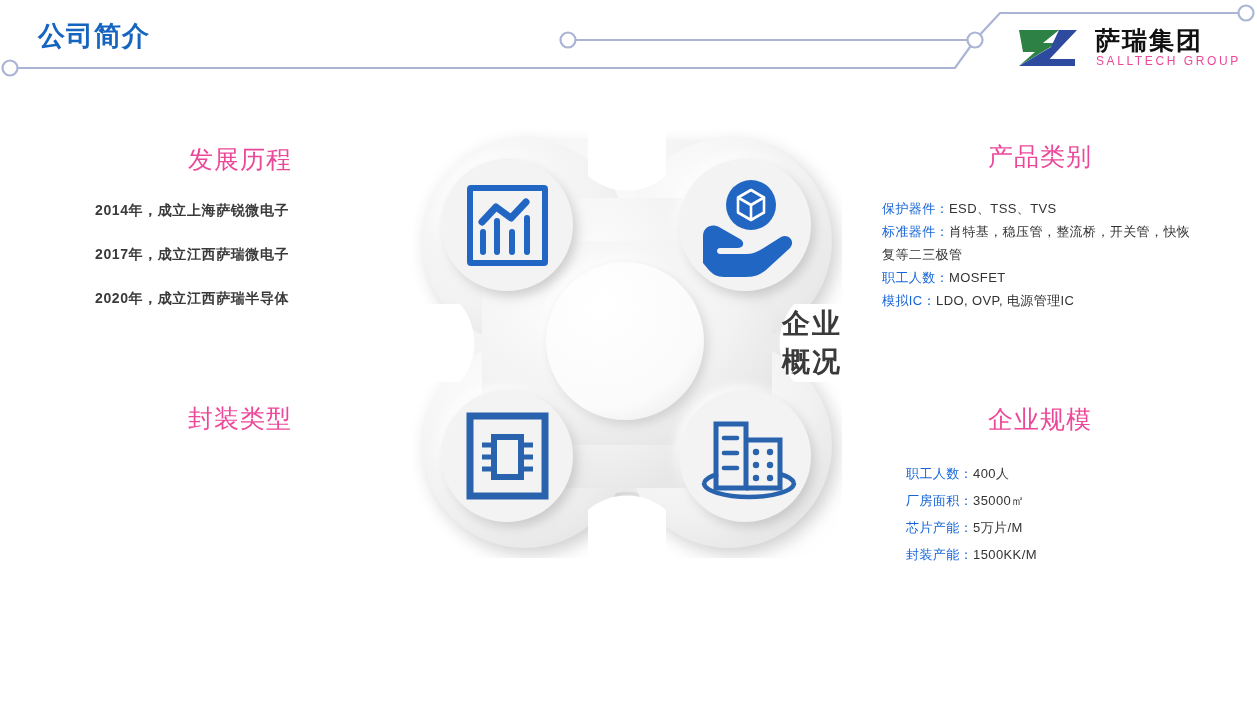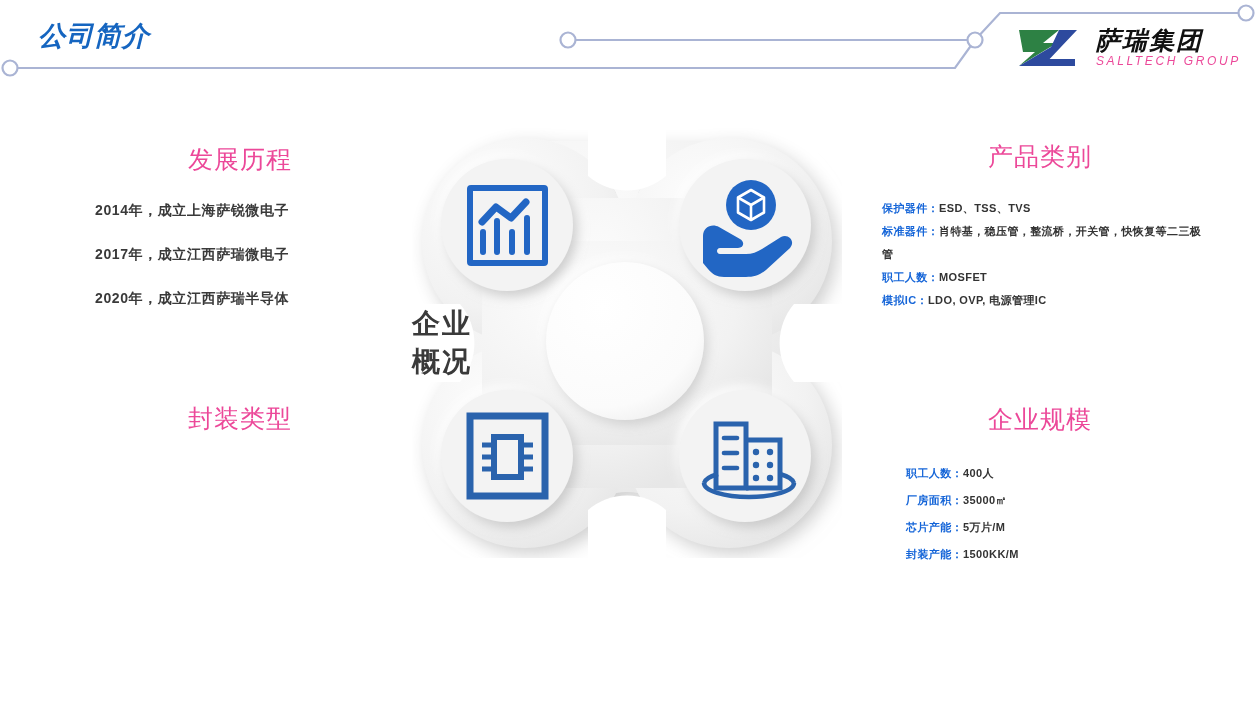--- a/index.html
+++ b/index.html
@@ -4,21 +4,21 @@
 <style>
   html,body{margin:0;padding:0;}
   body{
     width:1257px;height:705px;
     background:#ffffff;
     font-family:"Liberation Sans","DejaVu Sans",sans-serif;
     overflow:hidden;
     position:relative;
   }
   
-  #header{position:absolute;left:0;top:0;width:1029px;height:100px;font-style:italic;}
+  #header{position:absolute;left:0;top:0;width:1029px;height:100px;}
   #header-deco{position:absolute;left:0;top:0;width:1257px;height:100px;}
   #page-title{
     position:absolute;left:38px;top:18px;
     font-size:27px;font-weight:bold;color:#1565C0;
     letter-spacing:1px;
     font-family:"Liberation Sans","DejaVu Sans",sans-serif;
   }
   
   #logo{position:absolute;left:1013px;top:24px;width:232px;height:48px;}
   #logo-mark{position:absolute;left:0;top:2px;width:72px;height:44px;}
@@ -39,21 +39,21 @@
     font-size:25px;font-weight:normal;color:#ec4899;
     text-align:center;letter-spacing:1px;
     font-family:"Liberation Sans","DejaVu Sans",sans-serif;
   }
   .body-line{
     font-size:13.5px;font-weight:bold;color:#3a3a3a;
     letter-spacing:0.6px;
     font-family:"Liberation Sans","DejaVu Sans",sans-serif;
   }
   .kv-line{
-    font-size:11px;font-weight:bold;letter-spacing:0.4px;
+    font-size:13px;font-weight:normal;letter-spacing:0.4px;
     color:#333333;
     font-family:"Liberation Sans","DejaVu Sans",sans-serif;
   }
   .kv-label{color:#1565D8;}
   .kv-value{color:#333333;}
 
   
   #panel-history{left:60px;top:143px;width:360px;}
   #panel-history .panel-title{margin-bottom:26px;}
   #panel-history .body-line{margin:0 0 26px 35px;font-size:14px;}
@@ -77,21 +77,21 @@
   #panel-scale{left:870px;top:403px;width:340px;}
   #panel-scale .panel-title{margin-bottom:24px;}
   #scale-lines{margin-left:36px;line-height:27px;}
   #scale-lines .kv-line{display:block;white-space:nowrap;}
 
   
   #center-graphic{position:absolute;left:412px;top:128px;width:430px;height:430px;}
   #center-graphic svg{display:block;}
   #center-label{
     position:absolute;left:0;top:0;width:430px;height:430px;
-    display:flex;align-items:flex-start;justify-content:center;
+    display:flex;align-items:flex-end;justify-content:center;
     flex-direction:column;pointer-events:none;
   }
   #center-label span{
     font-size:28px;font-weight:bold;color:#3a3a3a;
     letter-spacing:2px;line-height:38px;
     text-shadow:1px 1px 0 rgba(255,255,255,.9);
     font-family:"Liberation Sans","DejaVu Sans",sans-serif;
   }
 </style>
 </head>

